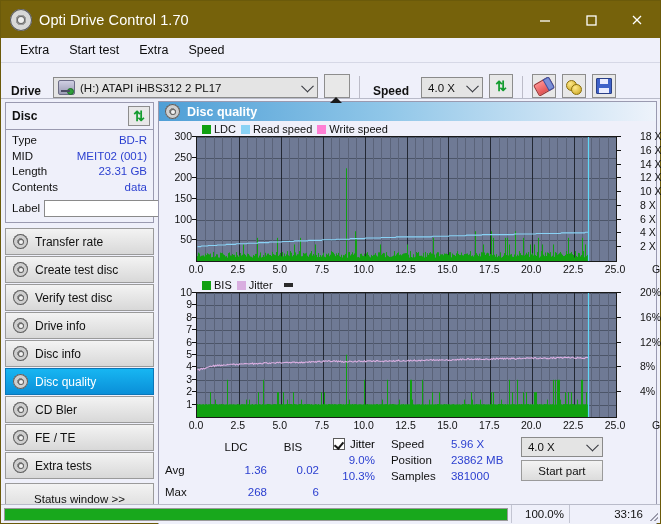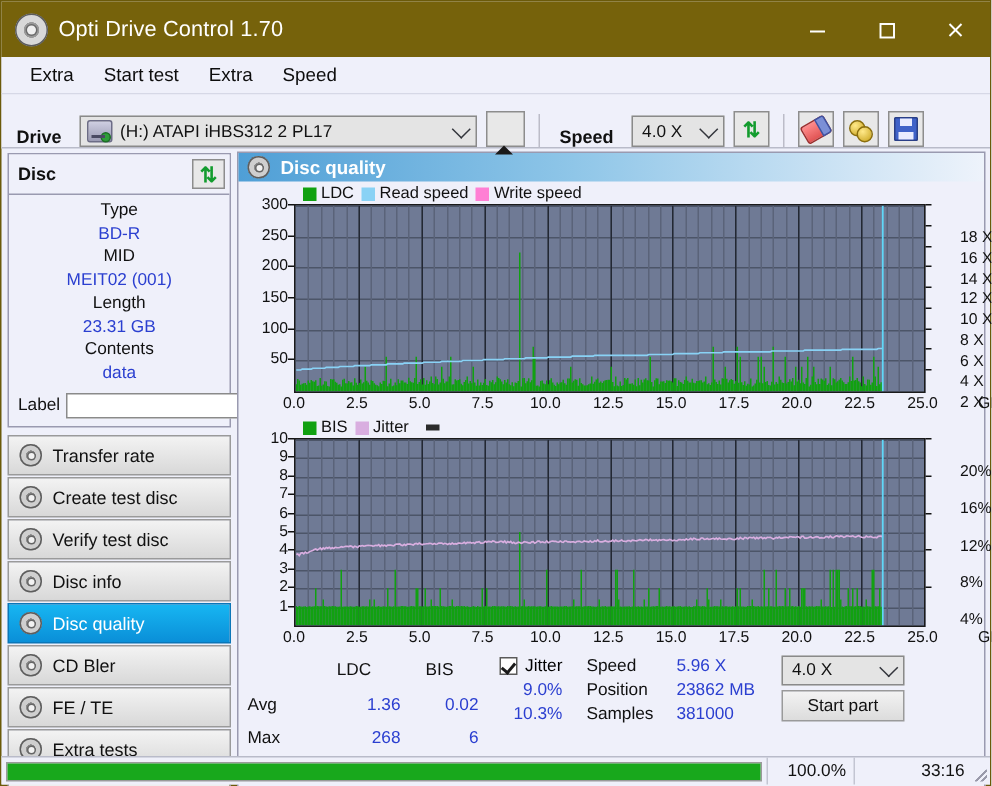--- a/index.html
+++ b/index.html
@@ -93,21 +93,21 @@
   .panel-head{
     display:flex;align-items:center;justify-content:space-between;
     padding:3px 3px 3px 6px;border-bottom:1px solid #9a9ab0;background:#eff0fa;
   }
   .panel-head .ttl{font-size:12px;font-weight:bold;color:#111;}
   .mini-btn{
     width:22px;height:20px;border:1px solid #8d8d8d;background:#e8e8e8;
     display:flex;align-items:center;justify-content:center;box-sizing:border-box;
   }
   .disc-rows{padding:3px 6px 4px 6px;}
-  .drow{display:flex;justify-content:space-between;align-items:center;font-size:11.5px;line-height:15.5px;flex-direction:column;}
+  .drow{display:flex;justify-content:space-between;align-items:center;font-size:11.5px;line-height:15.5px;}
   .drow .k{color:#111;}
   .drow .v{color:#2b3fd0;}
   .labelrow{display:flex;align-items:center;gap:4px;margin-top:3px;}
   .labelrow .k{font-size:11.5px;color:#111;}
   .lbl-input{flex:1;height:17px;border:1px solid #8a8a8a;background:#fff;box-sizing:border-box;}
   .cd-btn{width:22px;height:20px;border:1px solid #8d8d8d;background:#e8e8e8;display:flex;align-items:center;justify-content:center;box-sizing:border-box;}
   .cd-glyph{width:13px;height:13px;border-radius:50%;background:radial-gradient(circle at 50% 50%,#f6f2cf 0 20%,#b9b04a 21% 34%,#e9e08f 35% 72%,#a79c2f 73% 100%);box-shadow:inset 0 0 0 1px #7e761f;}
   
   .nav{margin-top:5px;}
   .navbtn{
@@ -139,21 +139,21 @@
   .card-head .ttl{font-size:12.5px;font-weight:bold;color:#fff;}
   .chart-wrap{padding:1px 3px 0 3px;}
   .legend{display:flex;align-items:center;gap:5px;padding:1px 0 1px 40px;font-size:11px;color:#111;}
   .legend .sw{width:9px;height:9px;display:inline-block;}
   .legend .item{display:flex;align-items:center;gap:3px;}
   .plotrow{display:flex;align-items:stretch;}
   .yaxis{width:34px;position:relative;}
   .yaxis span{position:absolute;right:4px;font-size:10.5px;color:#111;transform:translateY(-50%);white-space:nowrap;}
   .yaxis .tick{position:absolute;right:0;width:4px;height:1px;background:#111;}
   .yaxis2{width:36px;position:relative;}
-  .yaxis2 span{position:absolute;left:23px;font-size:10.5px;color:#111;transform:translateY(-50%);white-space:nowrap;margin-top:22px;}
+  .yaxis2 span{position:absolute;left:23px;font-size:10.5px;color:#111;transform:translateY(-50%);white-space:nowrap;}
   .yaxis2 .tick{position:absolute;left:0;width:4px;height:1px;background:#111;}
   .plot{position:relative;border:1px solid #1a1a1a;background:#6f7a95;overflow:hidden;}
   .xaxis{position:relative;height:15px;}
   .xaxis span{position:absolute;font-size:10.5px;color:#111;transform:translateX(-50%);top:1px;white-space:nowrap;}
   .xaxis .unit{transform:none;margin-left:31px;}
   .marker{display:inline-block;width:9px;height:4px;background:#2b2b2b;margin-left:6px;vertical-align:3px;}
   
   .stats{flex:1;display:flex;padding:3px 6px 0 6px;box-sizing:border-box;font-size:11.5px;}
   .stats .colset{display:grid;grid-template-columns:40px 62px 52px;align-items:center;}
   .stats .hdr{color:#111;text-align:center;padding-bottom:1px;}
@@ -305,20 +305,24 @@
           <span class="cdico"></span>
           <span class="txt">Transfer rate</span>
         </div>
         <div class="navbtn">
           <span class="cdico"></span>
           <span class="txt">Create test disc</span>
         </div>
         <div class="navbtn">
           <span class="cdico"></span>
           <span class="txt">Verify test disc</span>
+        </div>
+        <div class="navbtn">
+          <span class="cdico"></span>
+          <span class="txt">Drive info</span>
         </div>
         <div class="navbtn">
           <span class="cdico"></span>
           <span class="txt">Disc info</span>
         </div>
         <div class="navbtn active">
           <span class="cdico"></span>
           <span class="txt">Disc quality</span>
         </div>
         <div class="navbtn">

